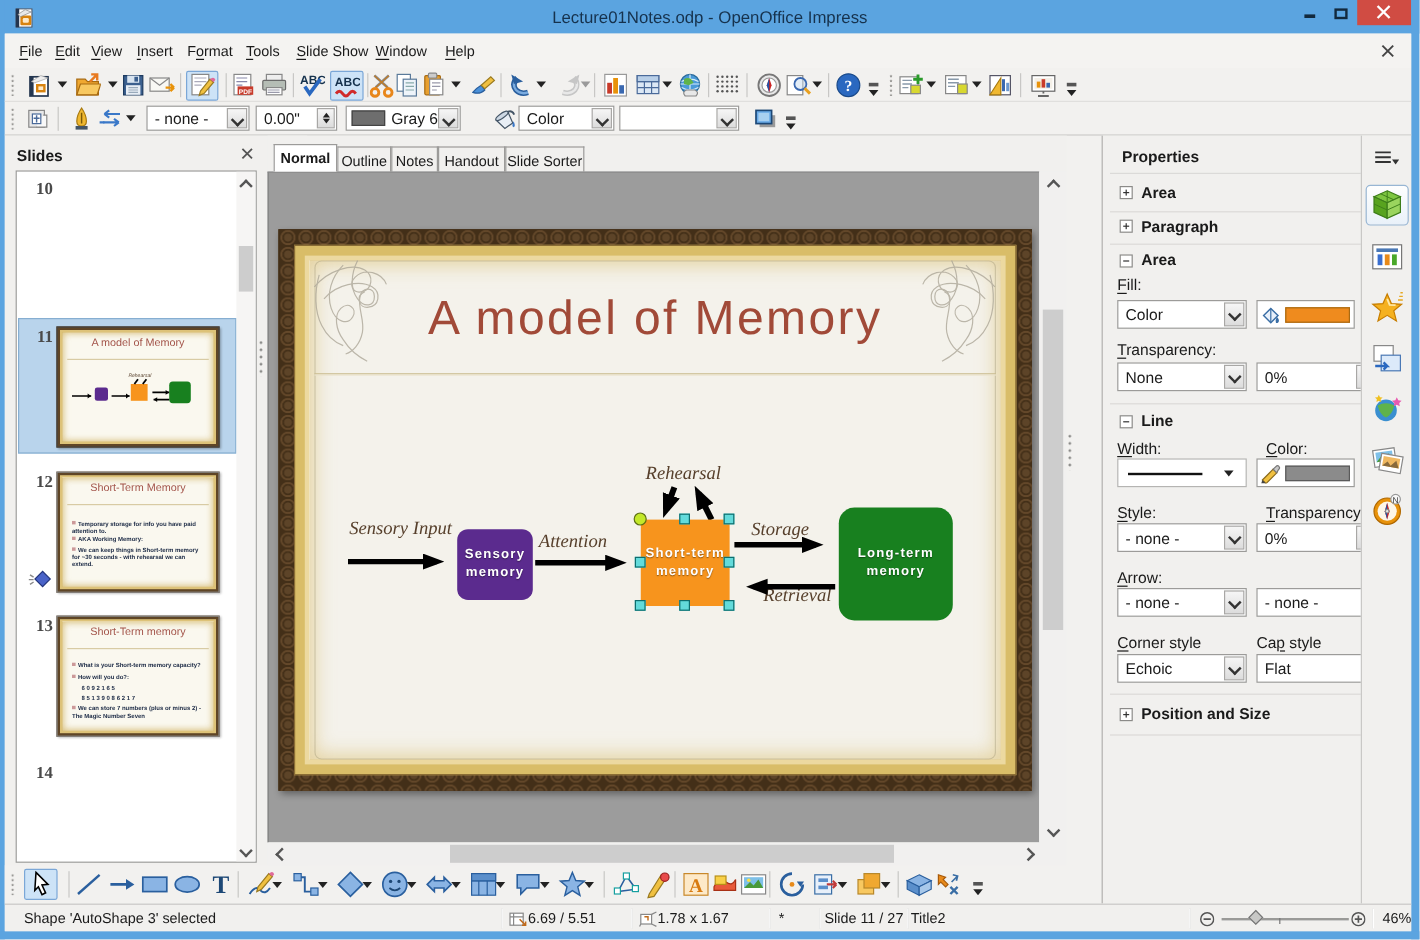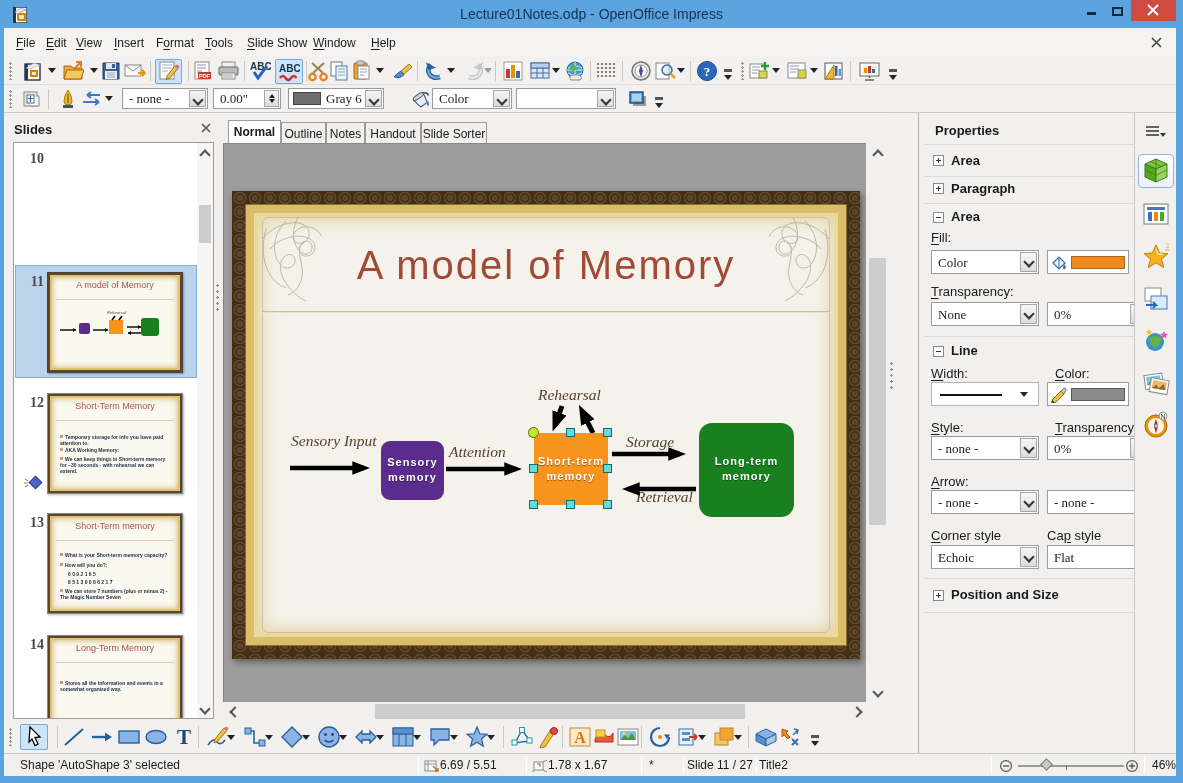--- a/index.html
+++ b/index.html
@@ -27,21 +27,21 @@
 .tsep { position:absolute; top:4px; width:1px; height:20px; background:#c8c7c5; }
 .ticon { position:absolute; top:3px; width:22px; height:22px; }
 .tdd { position:absolute; top:11px; width:0; height:0; border-left:4px solid transparent; border-right:4px solid transparent; border-top:5px solid #222; }
 .tddg { border-top-color:#9a9a9a; }
 .selbox { background:#cde3f7; border:1px solid #7ba7d7; border-radius:2px; }
 .ovf { position:absolute; width:11px; height:22px; top:6px; }
 .ovf:after { content:""; position:absolute; left:1px; top:12px; border-left:4px solid transparent; border-right:4px solid transparent; border-top:5px solid #222; }
 .ovf:before { content:""; position:absolute; left:1px; top:6px; width:8px; height:3px; background:#555; }
 
 .cb { position:absolute; background:#fff; border:1px solid #9c9b99; height:21px; font-size:13px; color:#1a1a1a; }
-.cb .txt { position:absolute; left:6px; top:2px; white-space:nowrap;font-family:Liberation Serif, serif; }
+.cb .txt { position:absolute; left:6px; top:2px; white-space:nowrap; }
 .cbtn { position:absolute; right:1px; top:1px; bottom:1px; width:17px; background:linear-gradient(#f6f6f6,#dcdcdc); border:1px solid #a8a7a5; }
 .cbtn:after { content:""; position:absolute; left:4px; top:5px; width:6px; height:6px; border-left:2px solid #333; border-bottom:2px solid #333; transform:rotate(-45deg); }
 .spinb { position:absolute; right:1px; top:1px; bottom:1px; width:15px; background:linear-gradient(#f6f6f6,#dcdcdc); border:1px solid #a8a7a5; }
 .spinb:before { content:""; position:absolute; left:3.5px; top:3px; border-left:3.5px solid transparent; border-right:3.5px solid transparent; border-bottom:4.5px solid #222; }
 .spinb:after { content:""; position:absolute; left:3.5px; bottom:3px; border-left:3.5px solid transparent; border-right:3.5px solid transparent; border-top:4.5px solid #222; }
 
 #lpanel { left:4px; top:113px; width:252px; height:640px; background:#f1f0ee; }
 #lpanel .hdr { position:absolute; left:10px; top:9px; font-size:13px; font-weight:bold; color:#1a1a1a; }
 #slidelist { position:absolute; left:9px; top:29px; width:201px; height:577px; background:#fff; border:1px solid #9c9b99; overflow:hidden; }
 .snum { position:absolute; font-family:"Liberation Serif",serif; font-size:14px; font-weight:bold; color:#4a4a4a; width:28px; text-align:right; }
@@ -459,27 +459,20 @@
         <div class="paper"></div>
    <div class="ttl">Short-Term memory</div>
         <div class="tline"></div>
    <div class="tb w" style="left:12px;top:38px"><i></i>What is your Short-term memory capacity?</div>
    <div class="tb" style="left:12px;top:48px"><i></i>How will you do?:</div>
    <div class="tb" style="left:20px;top:57px">6 0 9 2 1 6 5</div>
    <div class="tb" style="left:20px;top:65px">8 5 1 3 9 0 8 6 2 1 7</div>
    <div class="tb w" style="left:12px;top:74px"><i></i>We can store 7 numbers (plus or minus 2) - The Magic Number Seven</div>
   </div>
   <div class="snum" style="left:2px;top:494px">14</div>
-  <div class="thumb" style="top:492px">
-   <div class="gold"></div>
-        <div class="paper"></div>
-   <div class="ttl">Long-Term Memory</div>
-        <div class="tline"></div>
-   <div class="tb w" style="left:12px;top:44px"><i></i>Stores all the information and events in a somewhat organized way.</div>
-  </div>
 
   <div class="vsb" style="left:183px;top:0;width:16px;height:575px"></div>
   <div class="chev up" style="left:187px;top:6px"></div>
   <div class="sbthumb" style="left:185px;top:62px;width:12px;height:38px"></div>
   <div class="chev dn" style="left:187px;top:562px"></div>
  </div>
 </div>
 
 <div class="abs" id="tabstrip">
  <div class="tab active" style="left:5px;width:53px;">Normal</div>

